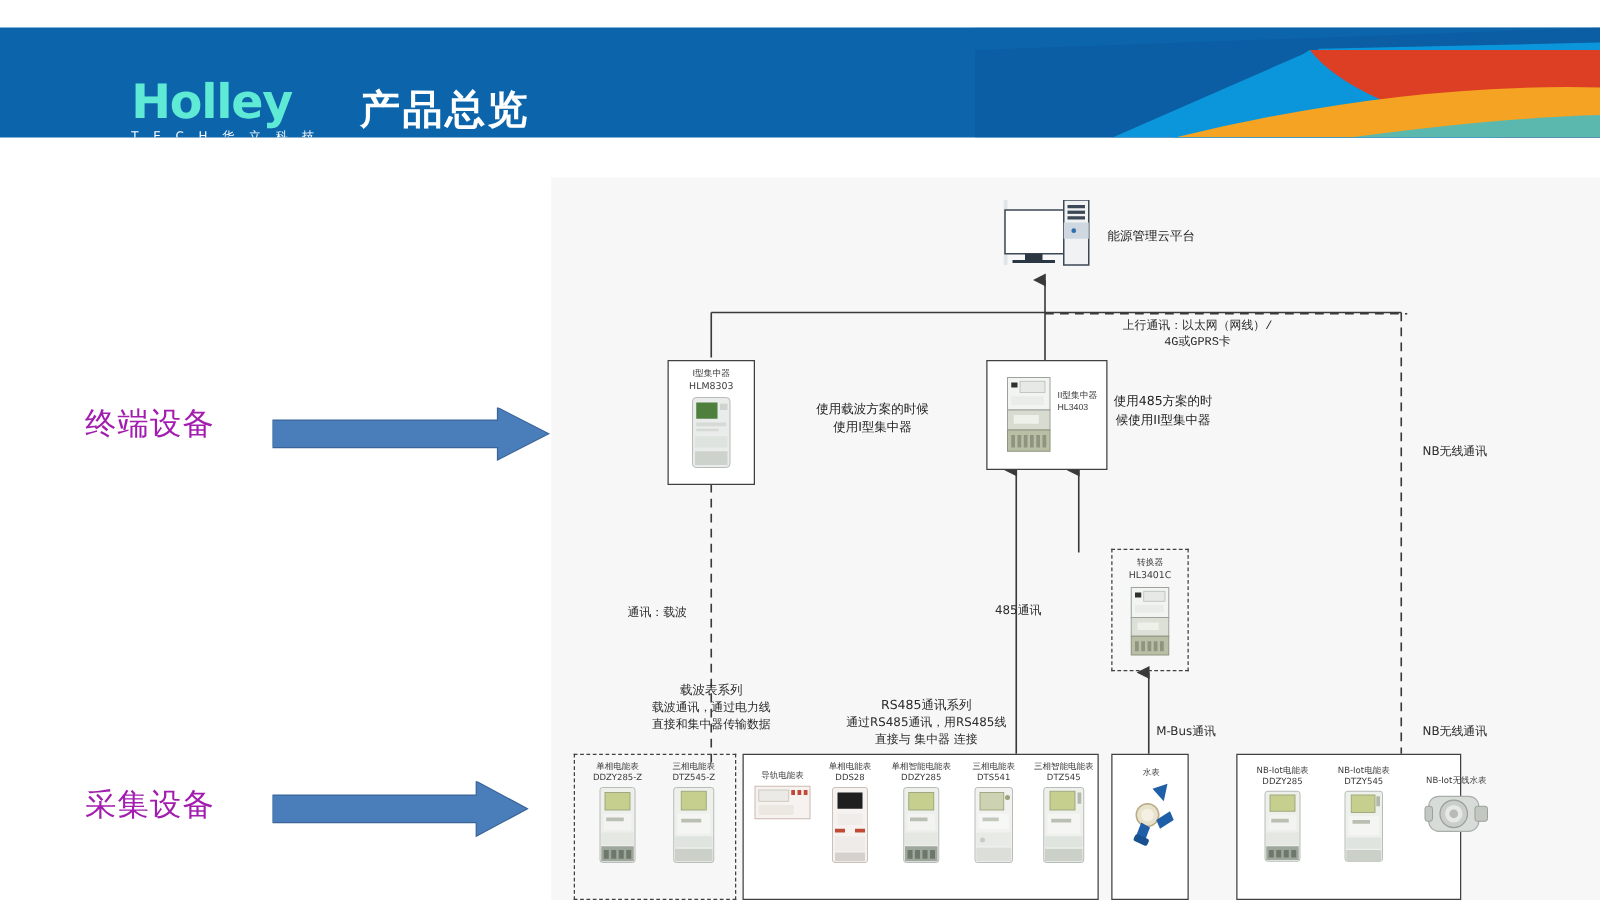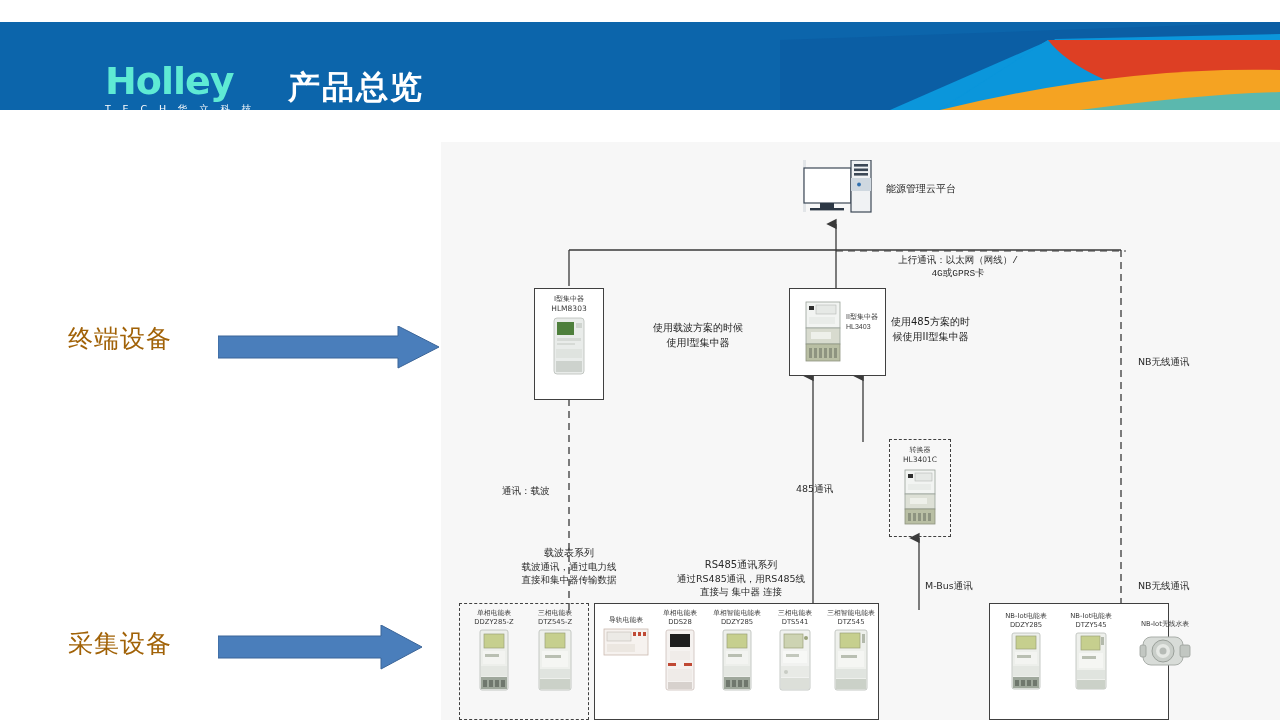--- a/index.html
+++ b/index.html
@@ -31,21 +31,21 @@
     font-size:9.5px;letter-spacing:4.4px;color:#ffffff;white-space:nowrap;
   }
   #header-title{
     position:absolute;left:288px;top:44px;
     color:#ffffff;font-size:32px;font-weight:bold;letter-spacing:2px;
     font-family:"DejaVu Sans",sans-serif;
   }
 
   
   .side-label{
-    position:absolute;color:#a16207;font-size:25px;letter-spacing:1px;
+    position:absolute;color:#a21caf;font-size:25px;letter-spacing:1px;
     font-family:"DejaVu Sans",sans-serif;white-space:nowrap;
   }
   #label-terminal{left:68px;top:322px;}
   #label-collect{left:68px;top:627px;}
   .side-arrow{position:absolute;}
 
   
   #diagram{
     position:absolute;left:441px;top:142px;width:855px;height:578px;
     background:#f7f7f7;
@@ -180,21 +180,21 @@
   <div id="pc-label">能源管理云平台</div>
 
   <svg style="position:absolute;left:395px;top:107px;width:290px;height:4px;" viewBox="0 0 290 4">
     <path d="M0,2 L290,2" stroke="#3a3a3a" stroke-width="1.2" stroke-dasharray="7,5" fill="none"></path>
   </svg>
   <div class="wire-label center" style="left:402px;top:112px;width:230px;">
     <div>上行通讯：以太网（网线）/</div>
     <div>4G或GPRS卡</div>
   </div>
 
-  <div class="node" style="left:93px;top:146px;width:70px;height:112px;">
+  <div class="node" style="left:93px;top:146px;width:70px;height:100px;">
     <div class="node-title">
       <div>I型集中器</div>
       <div class="model">HLM8303</div>
     </div>
     <svg style="display:block;margin:2px auto 0 auto;" width="36" height="60" viewBox="0 0 36 60">
       <rect x="3" y="2" width="30" height="56" rx="3" fill="#e9ecea" stroke="#b7bcb8" stroke-width="0.8"></rect>
       <rect x="6" y="6" width="17" height="13" fill="#4e7f3c"></rect>
       <rect x="25" y="7" width="6" height="5" fill="#cfd4cf"></rect>
       <rect x="6" y="22" width="24" height="3" fill="#d6dad6"></rect>
       <rect x="6" y="27" width="18" height="2" fill="#d6dad6"></rect>
@@ -367,20 +367,33 @@
         <rect x="7" y="4" width="20" height="15" fill="#c6cf8e" stroke="#9aa27a" stroke-width="0.7"></rect>
         <rect x="29" y="5" width="3" height="9" fill="#b3b9ab"></rect>
         <rect x="5" y="22" width="26" height="16" fill="#f5f6f3"></rect>
         <rect x="8" y="26" width="16" height="3" fill="#b9bfb2"></rect>
         <rect x="3" y="40" width="30" height="9" fill="#e0e4df"></rect>
         <rect x="3" y="50" width="30" height="10" fill="#cbd1c8"></rect>
       </svg>
     </div>
   </div>
 
+  <div class="node" style="left:448px;top:461px;width:62px;height:117px;">
+    <div class="meter" style="left:0px;top:10px;width:62px;">
+      <div class="meter-cap">水表</div>
+      <svg class="meter-img" width="46" height="56" viewBox="0 0 46 56">
+        <path d="M24,6 L36,2 L33,16 Z" fill="#1f5fa8"></path>
+        <circle cx="20" cy="27" r="9" fill="#e8e2cc" stroke="#b9ac84" stroke-width="1.2"></circle>
+        <circle cx="20" cy="27" r="5" fill="#f5f1e2"></circle>
+        <path d="M27,31 L38,24 L41,31 L30,38 Z" fill="#1f5fa8"></path>
+        <path d="M15,33 L10,46 L17,50 L22,37 Z" fill="#1f5fa8"></path>
+        <rect x="9" y="44" width="12" height="6" rx="2" fill="#17518f" transform="rotate(25 15 47)"></rect>
+      </svg>
+    </div>
+  </div>
 
   <div class="node" style="left:548px;top:461px;width:180px;height:117px;">
     <div class="meter" style="left:6px;top:8px;width:60px;">
       <div class="meter-cap">NB-Iot电能表</div>
       <div class="meter-cap m">DDZY285</div>
       <svg class="meter-img" width="34" height="58" viewBox="0 0 34 58">
         <rect x="3" y="1" width="28" height="56" rx="2" fill="#edefeb" stroke="#b7bcb8" stroke-width="0.8"></rect>
         <rect x="7" y="4" width="20" height="13" fill="#c6cf8e" stroke="#9aa27a" stroke-width="0.7"></rect>
         <rect x="6" y="20" width="22" height="12" fill="#f3f4f1"></rect>
         <rect x="8" y="23" width="14" height="3" fill="#b9bfb2"></rect>

